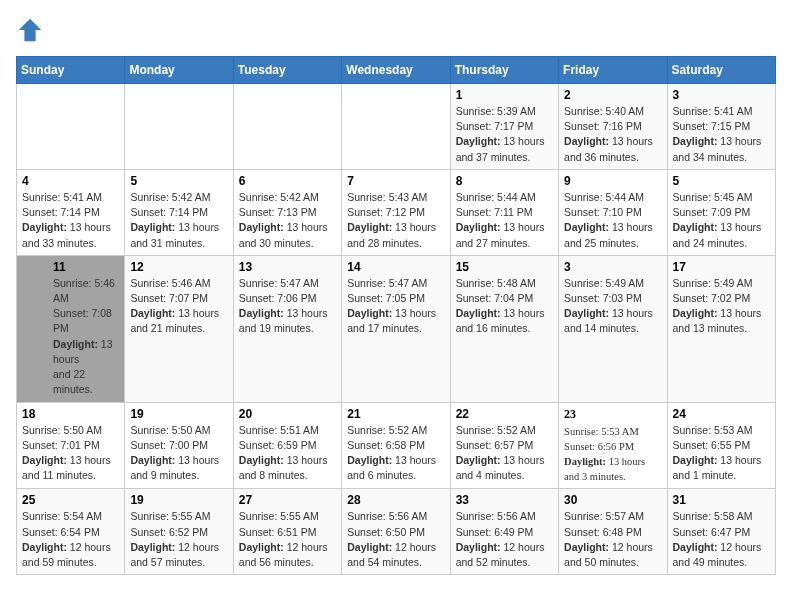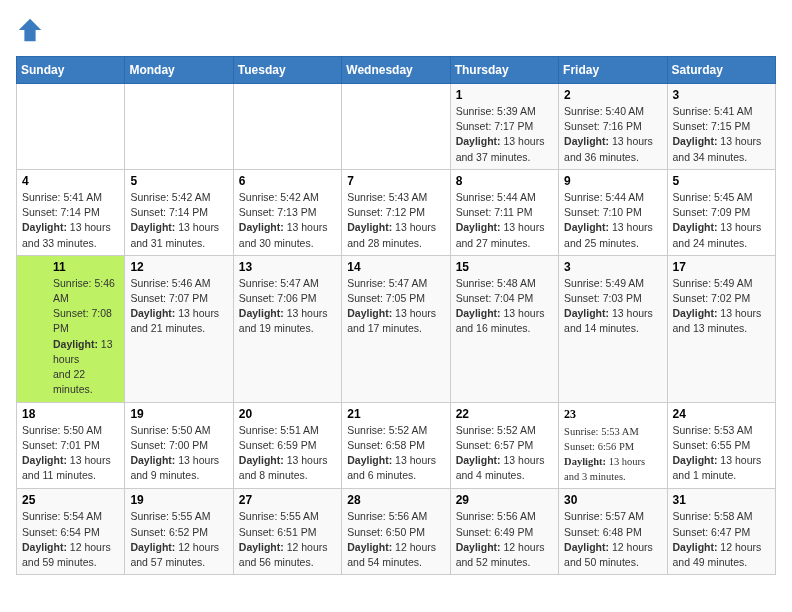--- a/index.html
+++ b/index.html
@@ -162,21 +162,21 @@
         <td style="background: rgb(255, 255, 255);">
           <span class="day-num">9</span>
           <div class="day-detail">Sunrise: 5:44 AM<br>Sunset: 7:10 PM<br><strong>Daylight:</strong> 13 hours<br>and 25 minutes.</div>
         </td>
         <td style="background: rgb(255, 255, 255);">
           <span class="day-num">5</span>
           <div class="day-detail">Sunrise: 5:45 AM<br>Sunset: 7:09 PM<br><strong>Daylight:</strong> 13 hours<br>and 24 minutes.</div>
         </td>
       </tr>
       <tr>
-        <td style="background: #bef264; padding-left: 36px;">
+        <td style="background: #a3a3a3; padding-left: 36px;">
           <span class="day-num">11</span>
           <div class="day-detail">Sunrise: 5:46 AM<br>Sunset: 7:08 PM<br><strong>Daylight:</strong> 13 hours<br>and 22 minutes.</div>
         </td>
         <td style="background: rgb(249, 249, 249);">
           <span class="day-num">12</span>
           <div class="day-detail">Sunrise: 5:46 AM<br>Sunset: 7:07 PM<br><strong>Daylight:</strong> 13 hours<br>and 21 minutes.</div>
         </td>
         <td style="background: rgb(249, 249, 249);">
           <span class="day-num">13</span>
           <div class="day-detail">Sunrise: 5:47 AM<br>Sunset: 7:06 PM<br><strong>Daylight:</strong> 13 hours<br>and 19 minutes.</div>
@@ -239,21 +239,21 @@
         </td>
         <td style="background: rgb(249, 249, 249);">
           <span class="day-num">27</span>
           <div class="day-detail">Sunrise: 5:55 AM<br>Sunset: 6:51 PM<br><strong>Daylight:</strong> 12 hours<br>and 56 minutes.</div>
         </td>
         <td style="background: rgb(249, 249, 249);">
           <span class="day-num">28</span>
           <div class="day-detail">Sunrise: 5:56 AM<br>Sunset: 6:50 PM<br><strong>Daylight:</strong> 12 hours<br>and 54 minutes.</div>
         </td>
         <td style="background: rgb(249, 249, 249);">
-          <span class="day-num">29</span>
+          <span class="day-num">33</span>
           <div class="day-detail">Sunrise: 5:56 AM<br>Sunset: 6:49 PM<br><strong>Daylight:</strong> 12 hours<br>and 52 minutes.</div>
         </td>
         <td style="background: rgb(249, 249, 249);">
           <span class="day-num">30</span>
           <div class="day-detail">Sunrise: 5:57 AM<br>Sunset: 6:48 PM<br><strong>Daylight:</strong> 12 hours<br>and 50 minutes.</div>
         </td>
         <td style="background: rgb(249, 249, 249);">
           <span class="day-num">31</span>
           <div class="day-detail">Sunrise: 5:58 AM<br>Sunset: 6:47 PM<br><strong>Daylight:</strong> 12 hours<br>and 49 minutes.</div>
         </td>

